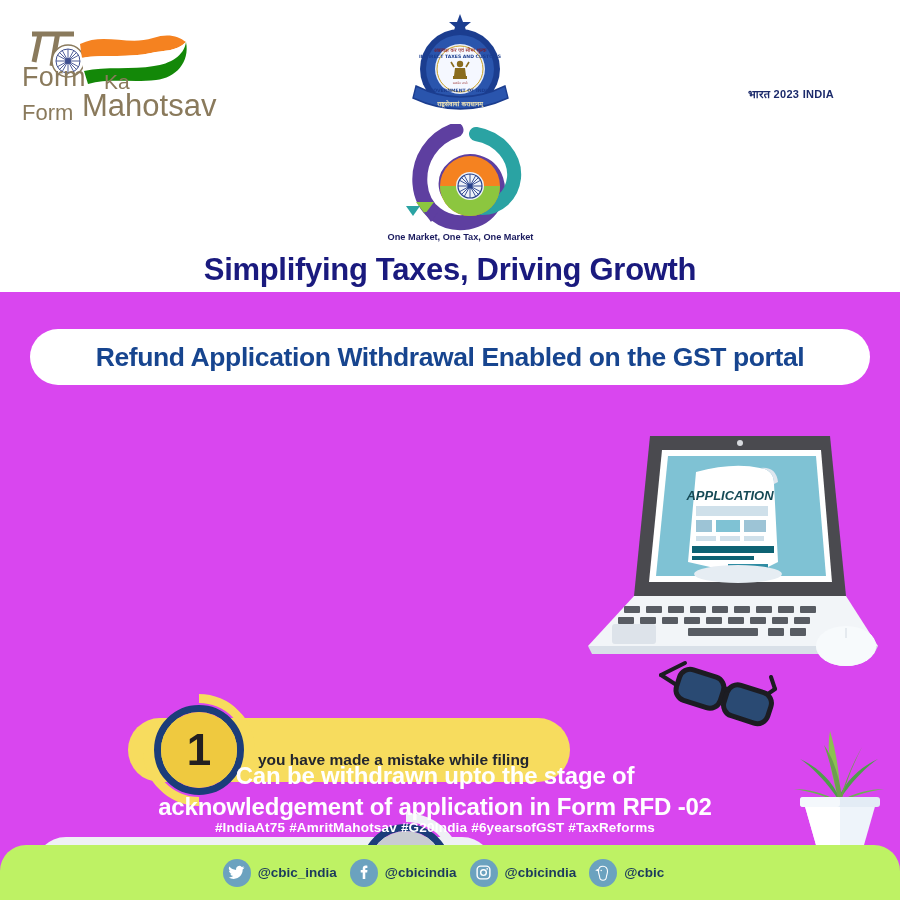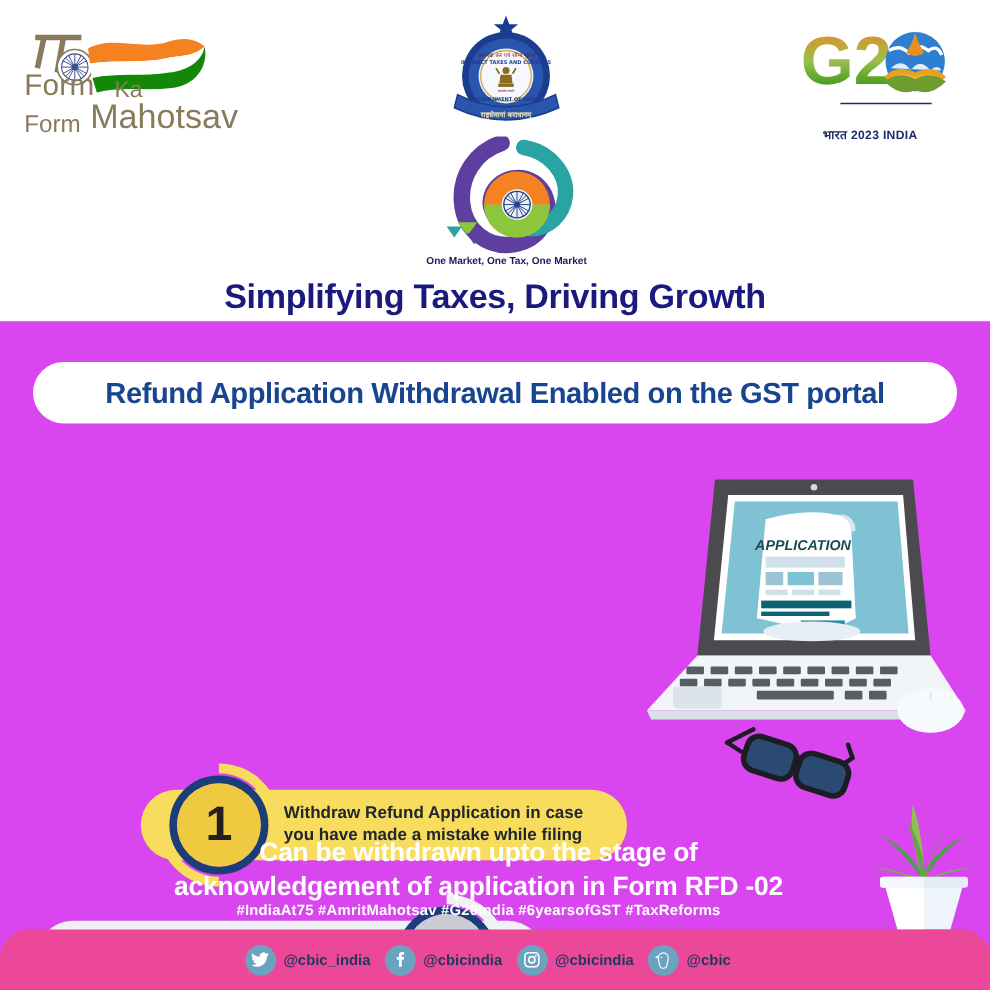--- a/index.html
+++ b/index.html
@@ -15,21 +15,21 @@
   .header { position: absolute; left: 0; top: 0; width: 900px; height: 292px; background: #fff; }
 
   .azadi-logo { position: absolute; left: 18px; top: 14px; width: 200px; height: 98px; }
   .azadi-text1 { position: absolute; left: 16px; top: 54px; font-size: 27px; color: #8a7a5c; font-weight: 400; letter-spacing: .2px; }
   .azadi-text2 { position: absolute; left: 52px; top: 62px; font-size: 21px; color: #8a7a5c; }
   .azadi-text3 { position: absolute; left: 8px; top: 74px; font-size: 22px; color: #8a7a5c; }
   .azadi-text4 { position: absolute; left: 76px; top: 70px; font-size: 31px; color: #8a7a5c; }
 
   .cbic-emblem { position: absolute; left: 408px; top: 12px; width: 105px; height: 104px; }
   .g20-logo { position: absolute; left: 722px; top: 14px; width: 150px; height: 96px; }
-  .g20-sub { position: absolute; left: 748px; top: 86px; font-size: 11px; color: #1b2a6b; font-weight: 700; letter-spacing: .3px; white-space: nowrap; margin-top: 28px; }
+  .g20-sub { position: absolute; left: 748px; top: 86px; font-size: 11px; color: #1b2a6b; font-weight: 700; letter-spacing: .3px; white-space: nowrap; }
 
   .gst6-logo { position: absolute; left: 380px; top: 124px; width: 160px; height: 120px; }
   .gst6-title { position: absolute; left: 380px; top: 210px; width: 160px; text-align: center; font-size: 22px; font-weight: 700; color: #1a1a7e; font-family: "Liberation Serif", serif; }
   .gst6-sub { position: absolute; left: 368px; top: 232px; width: 185px; text-align: center; font-size: 9.2px; font-weight: 700; color: #1a1a5e; }
 
   .tagline {
     position: absolute; left: 0; top: 252px; width: 900px; text-align: center;
     font-size: 31px; font-weight: 700; color: #1a1a7e; letter-spacing: -.3px;
   }
 
@@ -97,21 +97,21 @@
   }
 
   
   .laptop-ill { position: absolute; left: 578px; top: 118px; width: 320px; height: 260px; }
   .glasses-ill { position: absolute; left: 655px; top: 355px; width: 140px; height: 90px; }
   .plant-ill { position: absolute; left: 782px; top: 425px; width: 115px; height: 130px; }
 
   
   .footer {
     position: absolute; left: 0; top: 845px; width: 900px; height: 55px;
-    background: #ec4899; border-top-left-radius: 26px; border-top-right-radius: 26px;
+    background: #bef264; border-top-left-radius: 26px; border-top-right-radius: 26px;
     display: flex; align-items: center; justify-content: center; gap: 0px;
   }
   .social { display: flex; align-items: center; gap: 7px; margin-right: 13px; }
   .sicon {
     width: 28px; height: 28px; border-radius: 50%; background: #6ba2bf;
     display: flex; align-items: center; justify-content: center; flex: none;
   }
   .shandle { font-size: 13.5px; font-weight: 700; color: #1b3a5c; white-space: nowrap; }
 </style>
 </head>
@@ -162,40 +162,20 @@
           <circle cx="0" cy="-8" r="3.2" fill="#8a6d1f"></circle>
           <path d="M-6 -5 L-9 -10 M6 -5 L9 -10" stroke="#8a6d1f" stroke-width="1.6"></path>
           <text x="0" y="12" font-size="3" fill="#8a0f0f" text-anchor="middle" font-family="DejaVu Sans">सत्यमेव जयते</text>
         </g>
         <text x="52" y="80" font-size="4.6" fill="#1b3d8f" text-anchor="middle" font-family="DejaVu Sans" font-weight="bold">GOVERNMENT OF INDIA</text>
         <path d="M8 74 Q52 96 97 74 L100 86 Q52 108 5 86 Z" fill="#2a55ad" stroke="#1b3d8f" stroke-width="1.4"></path>
         <text x="52" y="94" font-size="6.2" fill="#f2e7b8" text-anchor="middle" font-family="DejaVu Sans" font-weight="bold">राष्ट्रसेवायां कराधानम्</text>
       </svg>
     </div>
 
-    <div class="g20-logo">
-      <svg width="150" height="96" viewBox="0 0 150 96">
-        <defs>
-          <linearGradient id="g20grad" x1="0" y1="0" x2="0" y2="1">
-            <stop offset="0%" stop-color="#f58220"></stop>
-            <stop offset="50%" stop-color="#9ac04a"></stop>
-            <stop offset="100%" stop-color="#138808"></stop>
-          </linearGradient>
-        </defs>
-        <text x="6" y="62" font-size="62" font-weight="bold" fill="url(#g20grad)" font-family="Liberation Sans">G2</text>
-        <circle cx="110" cy="42" r="27" fill="#2f7fd0"></circle>
-        <path d="M86 32 Q96 26 104 34 Q112 24 122 32 Q130 26 134 36" stroke="#ffffff" stroke-width="3" fill="none"></path>
-        <path d="M88 48 Q98 38 106 50 Q114 38 124 50 Q130 44 134 50" fill="#ffffff" opacity=".85"></path>
-        <path d="M110 52 q-18 -8 -28 4 q14 14 28 6 q14 8 28 -6 q-10 -12 -28 -4 Z" fill="#e8a020"></path>
-        <path d="M110 56 q-14 -6 -22 2 q11 11 22 5 q11 6 22 -5 q-8 -8 -22 -2 Z" fill="#f7b733"></path>
-        <path d="M82 60 q14 -10 28 -2 q14 -8 28 2 q-14 14 -28 8 q-14 6 -28 -8 Z" fill="#6f9c2f"></path>
-        <path d="M102 34 q8 -14 8 -20 q0 6 8 20 q-8 6 -16 0 Z" fill="#e8901f"></path>
-        <line x1="42" y1="80" x2="125" y2="80" stroke="#1b2a6b" stroke-width="1.4"></line>
-      </svg>
-    </div>
     <div class="g20-sub">भारत 2023 INDIA</div>
 
     <div class="gst6-logo">
       <svg width="160" height="120" viewBox="0 0 160 120">
         <path d="M76 6 C52 14 38 36 40 60 C42 86 64 102 88 98 C110 94 122 74 116 56 C110 38 88 32 74 44 C62 54 64 72 78 76 C88 79 96 72 94 64" stroke="#5e3fa0" stroke-width="15" fill="none" stroke-linecap="round"></path>
         <path d="M96 10 C120 14 136 34 134 54 C132 72 118 84 102 84" stroke="#2aa3a3" stroke-width="14" fill="none" stroke-linecap="round"></path>
         <circle cx="90" cy="62" r="30" fill="#f58220"></circle>
         <path d="M60 62 a30 30 0 0 0 60 0 Z" fill="#8cc63f"></path>
         <circle cx="90" cy="62" r="14" fill="#eef2f8"></circle>
         <circle cx="90" cy="62" r="12" fill="none" stroke="#26408b" stroke-width="1.2"></circle>
@@ -304,21 +284,21 @@
         <path d="M22 86 L94 86 L82 128 L34 128 Z" fill="#eef4fa"></path>
         <path d="M22 86 L58 86 L58 128 L34 128 Z" fill="#ffffff"></path>
         <rect x="18" y="80" width="80" height="10" rx="3" fill="#e3ecf5"></rect>
         <rect x="18" y="80" width="40" height="10" rx="3" fill="#f4f8fc"></rect>
       </svg>
     </div>
 
     <div class="step" id="step1">
       <div class="step-pill">
         <p>
-          <span>Withdraw Refund Application in case</span><br>
+          <br>
           <span>you have made a mistake while filing</span>
         </p>
       </div>
       <div class="circle-wrap">
         <div class="arc"></div>
         <div class="ring"></div>
         <div class="num">1</div>
       </div>
     </div>
 

